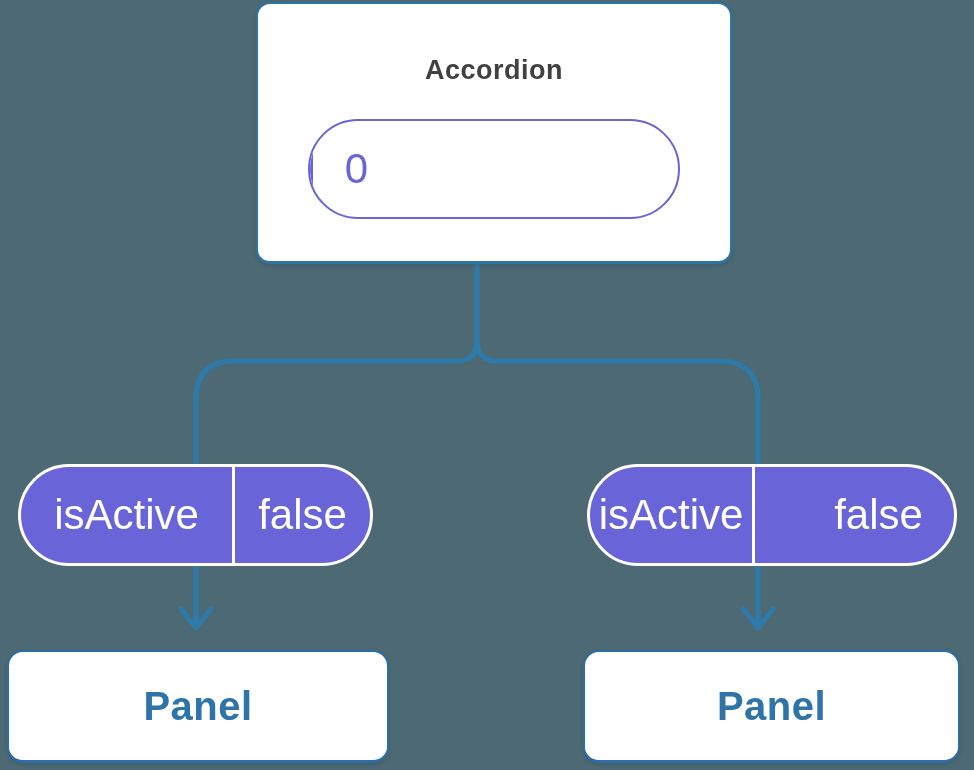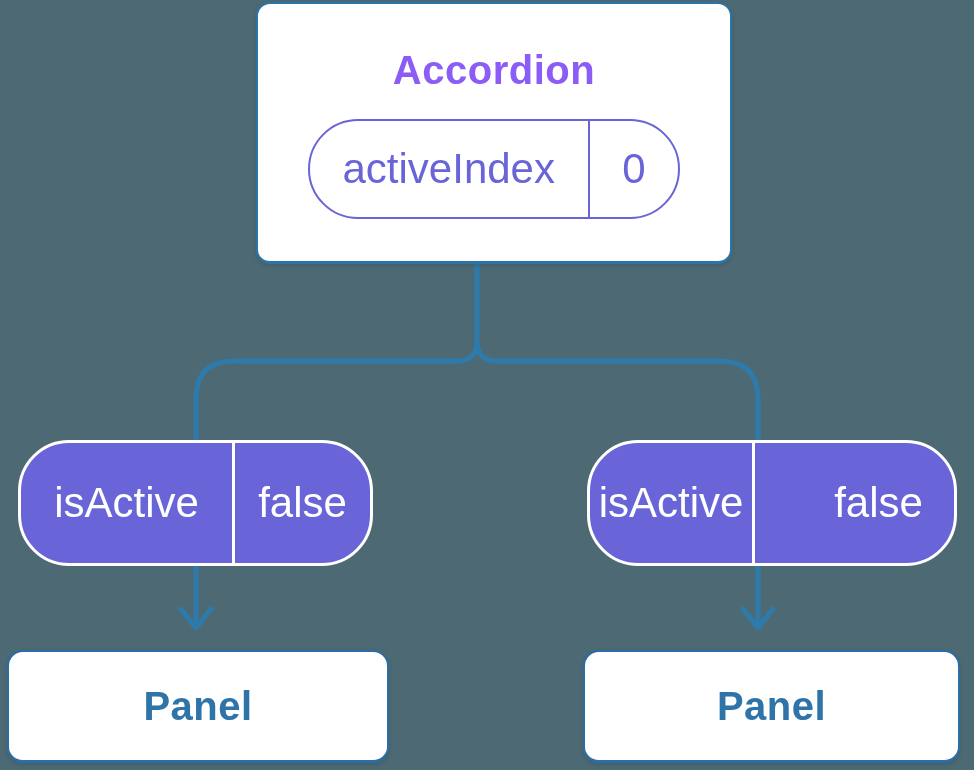--- a/index.html
+++ b/index.html
@@ -37,24 +37,24 @@
     border: 2.5px solid #2b74a6;
     border-bottom-width: 3.5px;
     border-radius: 14px;
     display: flex;
     flex-direction: column;
     align-items: center;
     padding-top: 44px;
     box-shadow: 0 2px 4px rgba(15, 40, 60, 0.18);
   }
   .root-title {
-    font-size: 40px;
+    font-size: 27px;
     line-height: 44px;
     font-weight: 600;
-    color: #8b5cf6;
+    color: #404040;
     letter-spacing: 0.5px;
   }
   .state-pill {
     margin-top: 27px;
     width: 372px; height: 100px;
     box-sizing: border-box;
     border: 2.5px solid #6965d8;
     border-radius: 50px;
     background: #ffffff;
     display: flex;
@@ -68,22 +68,22 @@
     display: flex; align-items: center; justify-content: center;
   }
   .state-pill .pill-divider { width: 2.5px; background: #6965d8; }
   .state-pill .pill-value {
     width: 88px;
     display: flex; align-items: center; justify-content: center;
   }
 
   
   .prop-pill {
-    top: 440px;
-    height: 126px;
+    top: 464px;
+    height: 102px;
     background: #6965d8;
     border: 3px solid #ffffff;
     border-radius: 51px;
     display: flex;
     align-items: stretch;
     overflow: hidden;
     color: #ffffff;
     font-size: 42px;
   }
   .prop-pill .pill-name {
@@ -125,21 +125,20 @@
   <svg class="connectors" viewBox="0 0 974 770" aria-hidden="true">
     <path d="M477 262 L477 341 Q477 361 457 361 L234 361 Q196 361 196 399 L196 622"></path>
     <path d="M477 341 Q477 361 497 361 L720 361 Q758 361 758 399 L758 622"></path>
     <path d="M181 609 L196 628 L211 609"></path>
     <path d="M743 609 L758 628 L773 609"></path>
   </svg>
 
   <div class="node root-card">
     <div class="root-title">Accordion</div>
     <div class="state-pill">
-      <span class="pill-name">activeIndex</span>
       <span class="pill-divider"></span>
       <span class="pill-value">0</span>
     </div>
   </div>
 
   <div class="node prop-pill left">
     <span class="pill-name">isActive</span>
     <span class="pill-divider"></span>
     <span class="pill-value">false</span>
   </div>

